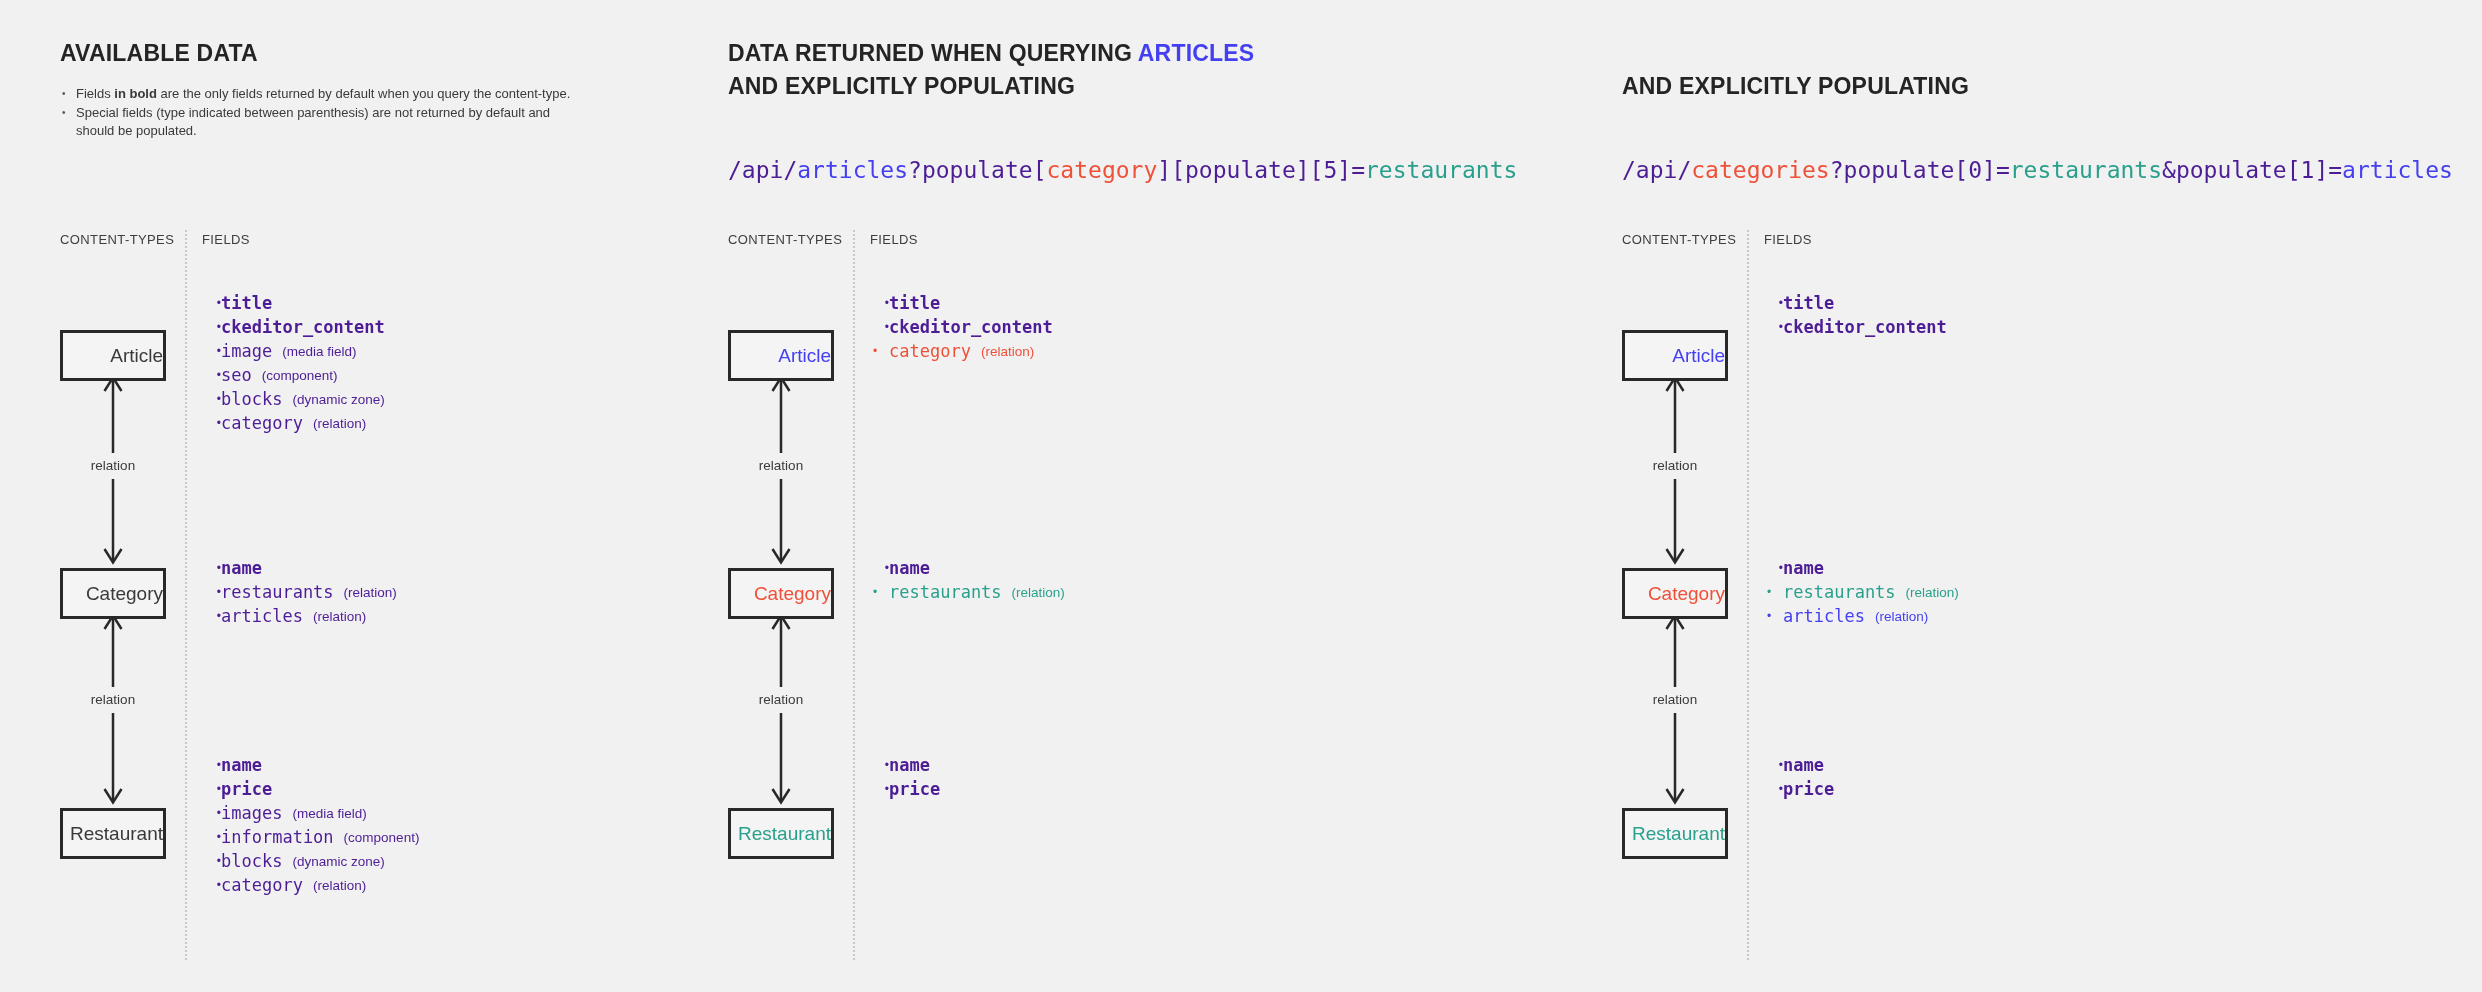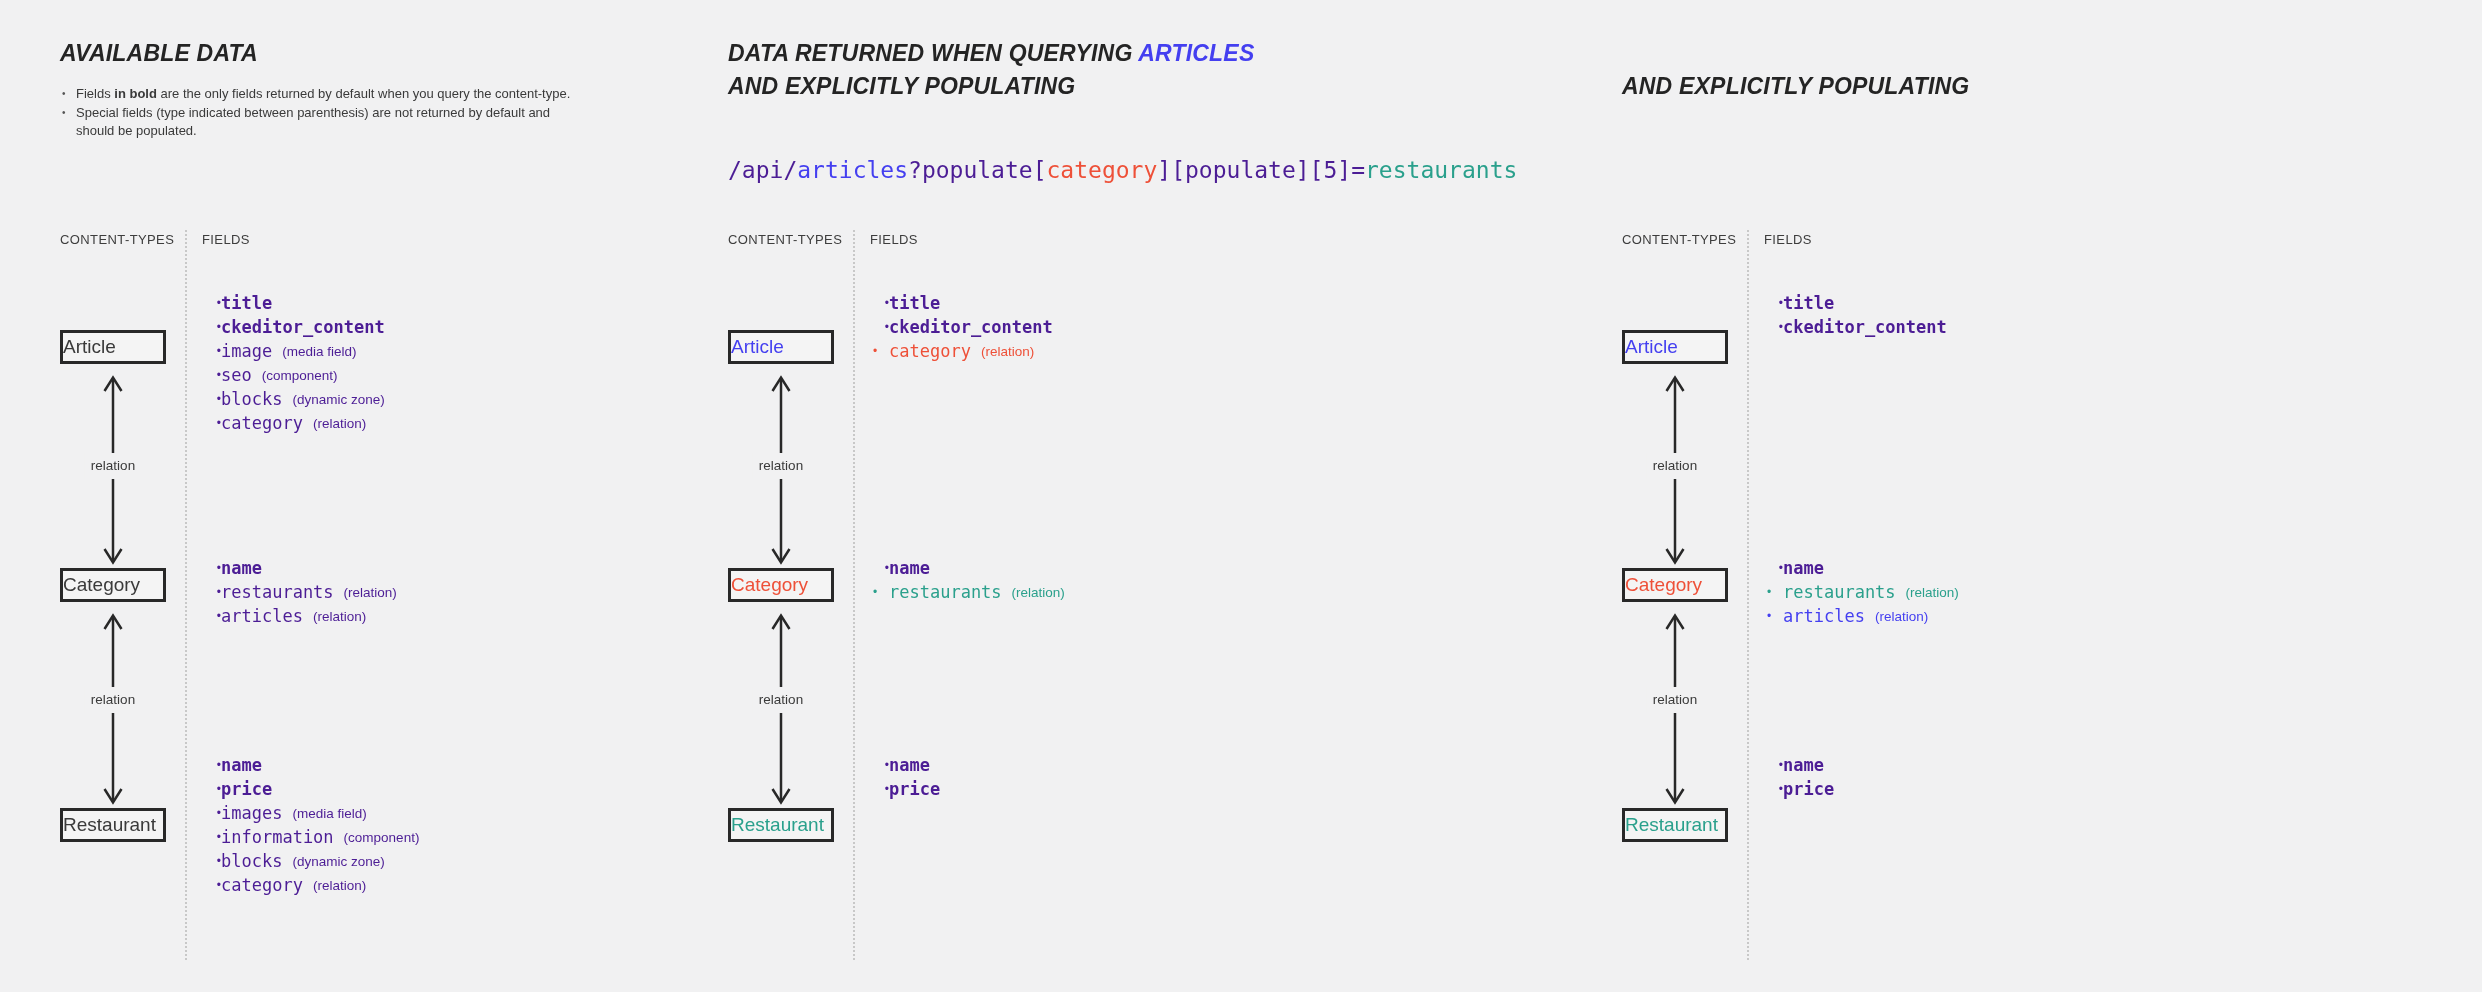--- a/index.html
+++ b/index.html
@@ -10,41 +10,41 @@
     width:2482px;height:992px;position:relative;overflow:hidden;
     background:var(--bg);
     font-family:"Liberation Sans", sans-serif;color:var(--dark);
   }
   .panel{position:absolute;top:0;height:100%;}
   #panel1{left:60px;width:660px;}
   #panel2{left:728px;width:888px;}
   #panel3{left:1622px;width:856px;}
 
   .ptitle{position:absolute;left:0;top:37px;margin:0;font-size:23px;font-weight:bold;
-          line-height:33px;color:#242424;letter-spacing:.2px;white-space:nowrap;font-style:italic;}
+          line-height:33px;color:#242424;letter-spacing:.2px;white-space:nowrap;}
   .hl-blue{color:var(--blue);} .hl-red{color:var(--red);}
 
   .notes{position:absolute;left:2px;top:85px;max-width:515px;font-size:13px;
          line-height:18.5px;color:#3a3a3a;}
   .note{display:flex;}
   .note .ndot{width:14px;flex:0 0 14px;font-size:10px;line-height:18.5px;color:#555;}
   .note b{font-weight:bold;}
 
   .code{position:absolute;left:0;top:155px;font-family:"DejaVu Sans Mono", monospace;
         font-size:23px;line-height:30px;white-space:nowrap;color:#2f2f2f;}
 
   .colhead{position:absolute;top:232px;font-size:13px;letter-spacing:.4px;color:#3d3d3d;white-space:nowrap;}
   .ch-ct{left:0;text-align:right;} .ch-f{left:142px;}
 
   .vdots{position:absolute;left:125px;top:230px;height:730px;width:0;
          border-left:2px dotted #c8c8c8;}
 
-  .ctbox{position:absolute;left:0;width:106px;height:34px;box-sizing:border-box;
+  .ctbox{position:absolute;left:0;width:106px;height:51px;box-sizing:border-box;
          border:3px solid #282828;background:#f4f4f4;display:flex;align-items:center;
-         justify-content:flex-start;font-size:19px;color:#3a3a3a;z-index:1;}
+         justify-content:flex-end;font-size:19px;color:#3a3a3a;z-index:1;}
   .bt1{top:330px;} .bt2{top:568px;} .bt3{top:808px;}
   .lbl-blue{color:var(--blue);} .lbl-red{color:var(--red);} .lbl-teal{color:var(--teal);}
 
   .arrow{position:absolute;left:41px;z-index:0;}
   .ar1{top:374px;} .ar2{top:612px;}
 
   .rel{position:absolute;left:53px;transform:translateX(-50%);background:var(--bg);
        padding:3px 6px;font-size:13.5px;line-height:20px;color:#3a3a3a;z-index:2;}
   .rl1{top:453px;} .rl2{top:687px;}
 
@@ -267,20 +267,21 @@
       </div>
   </div>
 </section>
 
 <section class="panel" id="panel3">
   <h1 class="ptitle">
     <br>
     <span>AND EXPLICITLY POPULATING</span><br>
   </h1>
 
+  <div class="code"><span class="c-dark">/api/</span><span class="c-red">categories</span><span class="c-dark">?populate[0]=</span><span class="c-teal">restaurants</span><span class="c-dark">&amp;populate[1]=</span><span class="c-blue">articles</span></div>
 
   <div class="colhead ch-ct">CONTENT-TYPES</div>
   <div class="colhead ch-f">FIELDS</div>
   <div class="vdots"></div>
 
   <div class="ctbox bt1">
     <span class="lbl-blue">Article</span>
   </div>
   <div class="ctbox bt2">
     <span class="lbl-red">Category</span>

